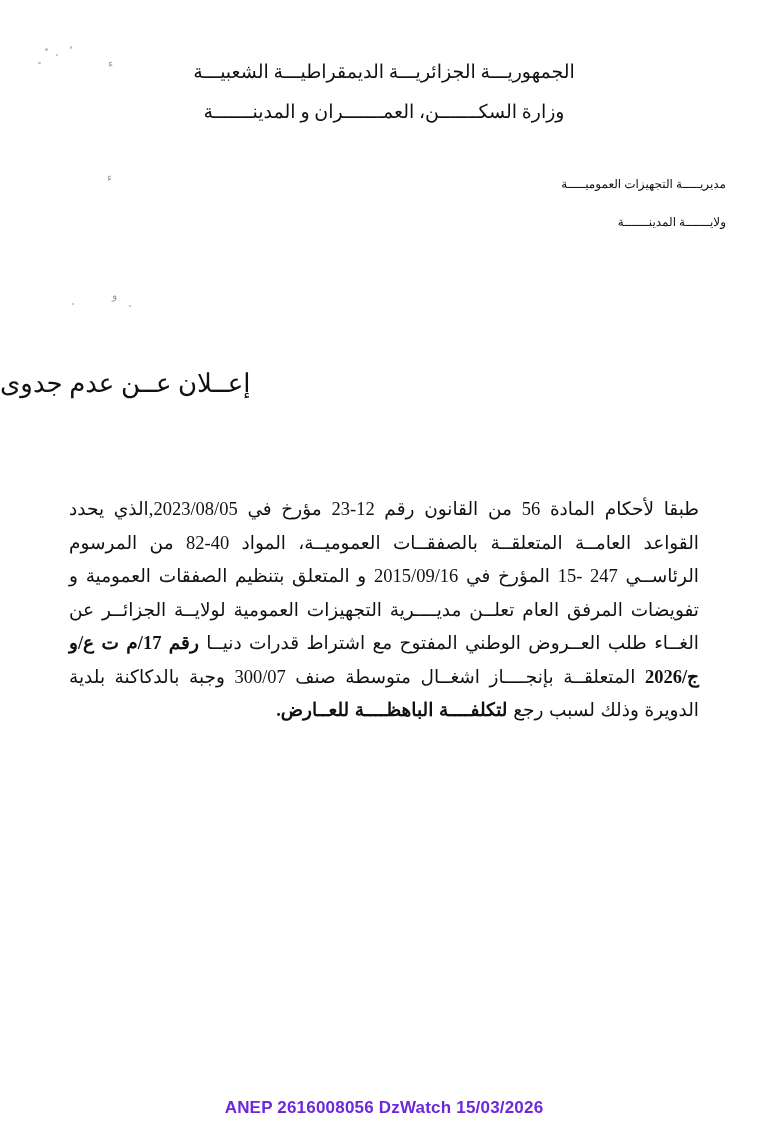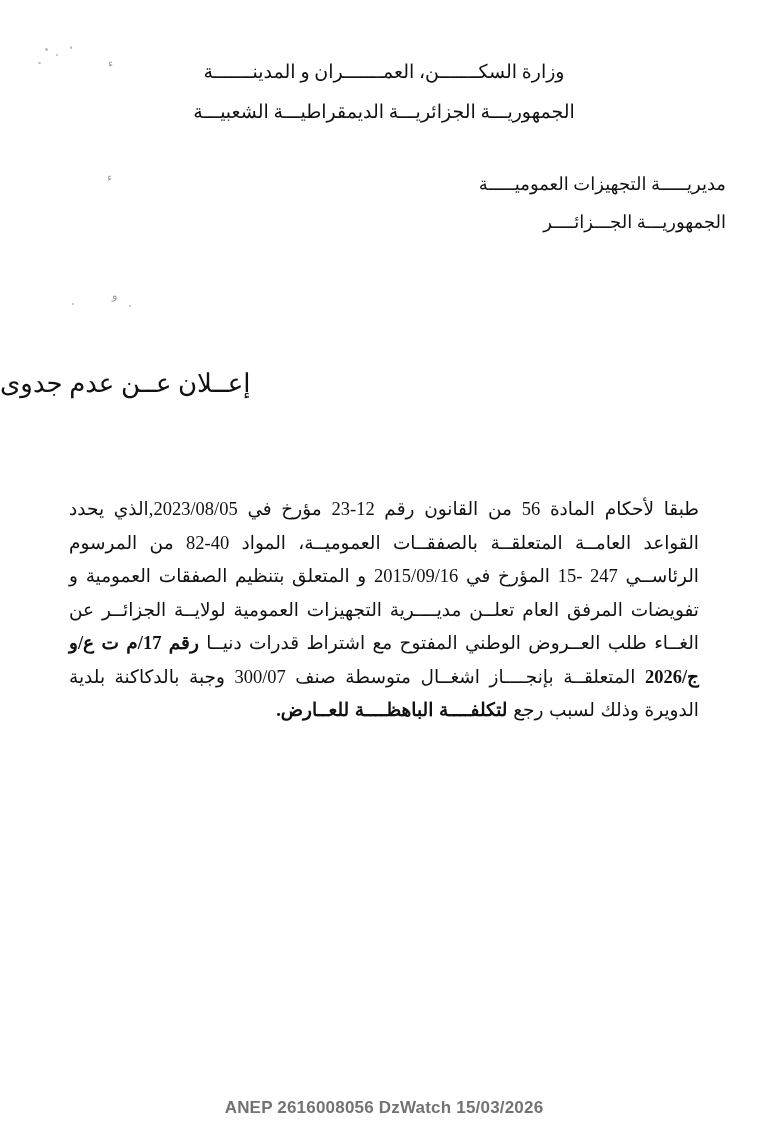--- a/index.html
+++ b/index.html
@@ -53,21 +53,21 @@
 
   
   .header-right {
     position: absolute;
     right: 42px;
     top: 165px;
     text-align: right;
     width: 360px;
   }
   .header-right .line {
-    font-size: 18px;
+    font-size: 12px;
     line-height: 38px;
     white-space: nowrap;
   }
 
   
   .doc-title {
     position: absolute;
     left: 0;
     right: 0;
     top: 366px;
@@ -124,30 +124,30 @@
     <span class="speckle" style="left:38px;  top:62px;  width:3px; height:2px;"></span>
     <span class="speckle" style="left:72px;  top:303px; width:2px; height:2px;"></span>
     <span class="speckle" style="left:129px; top:305px; width:2px; height:2px;"></span>
 
     <span class="speck-mark" style="left:108px; top:58px;">ء</span>
     <span class="speck-mark" style="left:107px; top:172px;">ء</span>
     <span class="speck-mark" style="left:112px; top:290px;">ﻭ</span>
   </div>
 
   <div class="header-center">
+    <div class="line">الجمهوريـــة الجزائريـــة الديمقراطيـــة الشعبيـــة</div>
     <div class="line">وزارة السكـــــــن، العمـــــــران و المدينـــــــة</div>
-    <div class="line">الجمهوريـــة الجزائريـــة الديمقراطيـــة الشعبيـــة</div>
   </div>
 
   <div class="header-right">
     <div class="line">مديريـــــة التجهيزات العموميـــــة</div>
-    <div class="line">الجمهوريـــة الجـــزائــــر</div>
+    <div class="line">ولايـــــــة المدينـــــــة</div>
   </div>
 
   <div class="doc-title">إعــلان عــن عدم جدوى</div>
 
   <div class="body-block">
     <p class="para"><span>طبقا لأحكام المادة 56 من القانون رقم 12-23 مؤرخ في 2023/08/05,الذي يحدد القواعد العامــة المتعلقــة بالصفقــات العموميــة، المواد 40-82 من المرسوم الرئاســي 247 -15 المؤرخ في 2015/09/16 و المتعلق بتنظيم الصفقات العمومية و تفويضات المرفق العام  تعلــن مديــــرية التجهيزات العمومية لولايــة الجزائــر عن الغــاء طلب العــروض الوطني المفتوح مع اشتراط قدرات دنيــا </span><b>رقم 17/م ت ع/و ج/2026</b><span> المتعلقــة بإنجــــاز اشغــال متوسطة صنف 300/07 وجبة بالدكاكنة بلدية الدويرة وذلك لسبب رجع </span><b>لتكلفــــة الباهظــــة للعــارض.</b></p>
   </div>
 
-  <div class="footer" style="color: #737373;">ANEP 2616008056 DzWatch 15/03/2026</div>
+  <div class="footer" style="color: #6d28d9;">ANEP 2616008056 DzWatch 15/03/2026</div>
 
 </div>
 
 </body></html>

